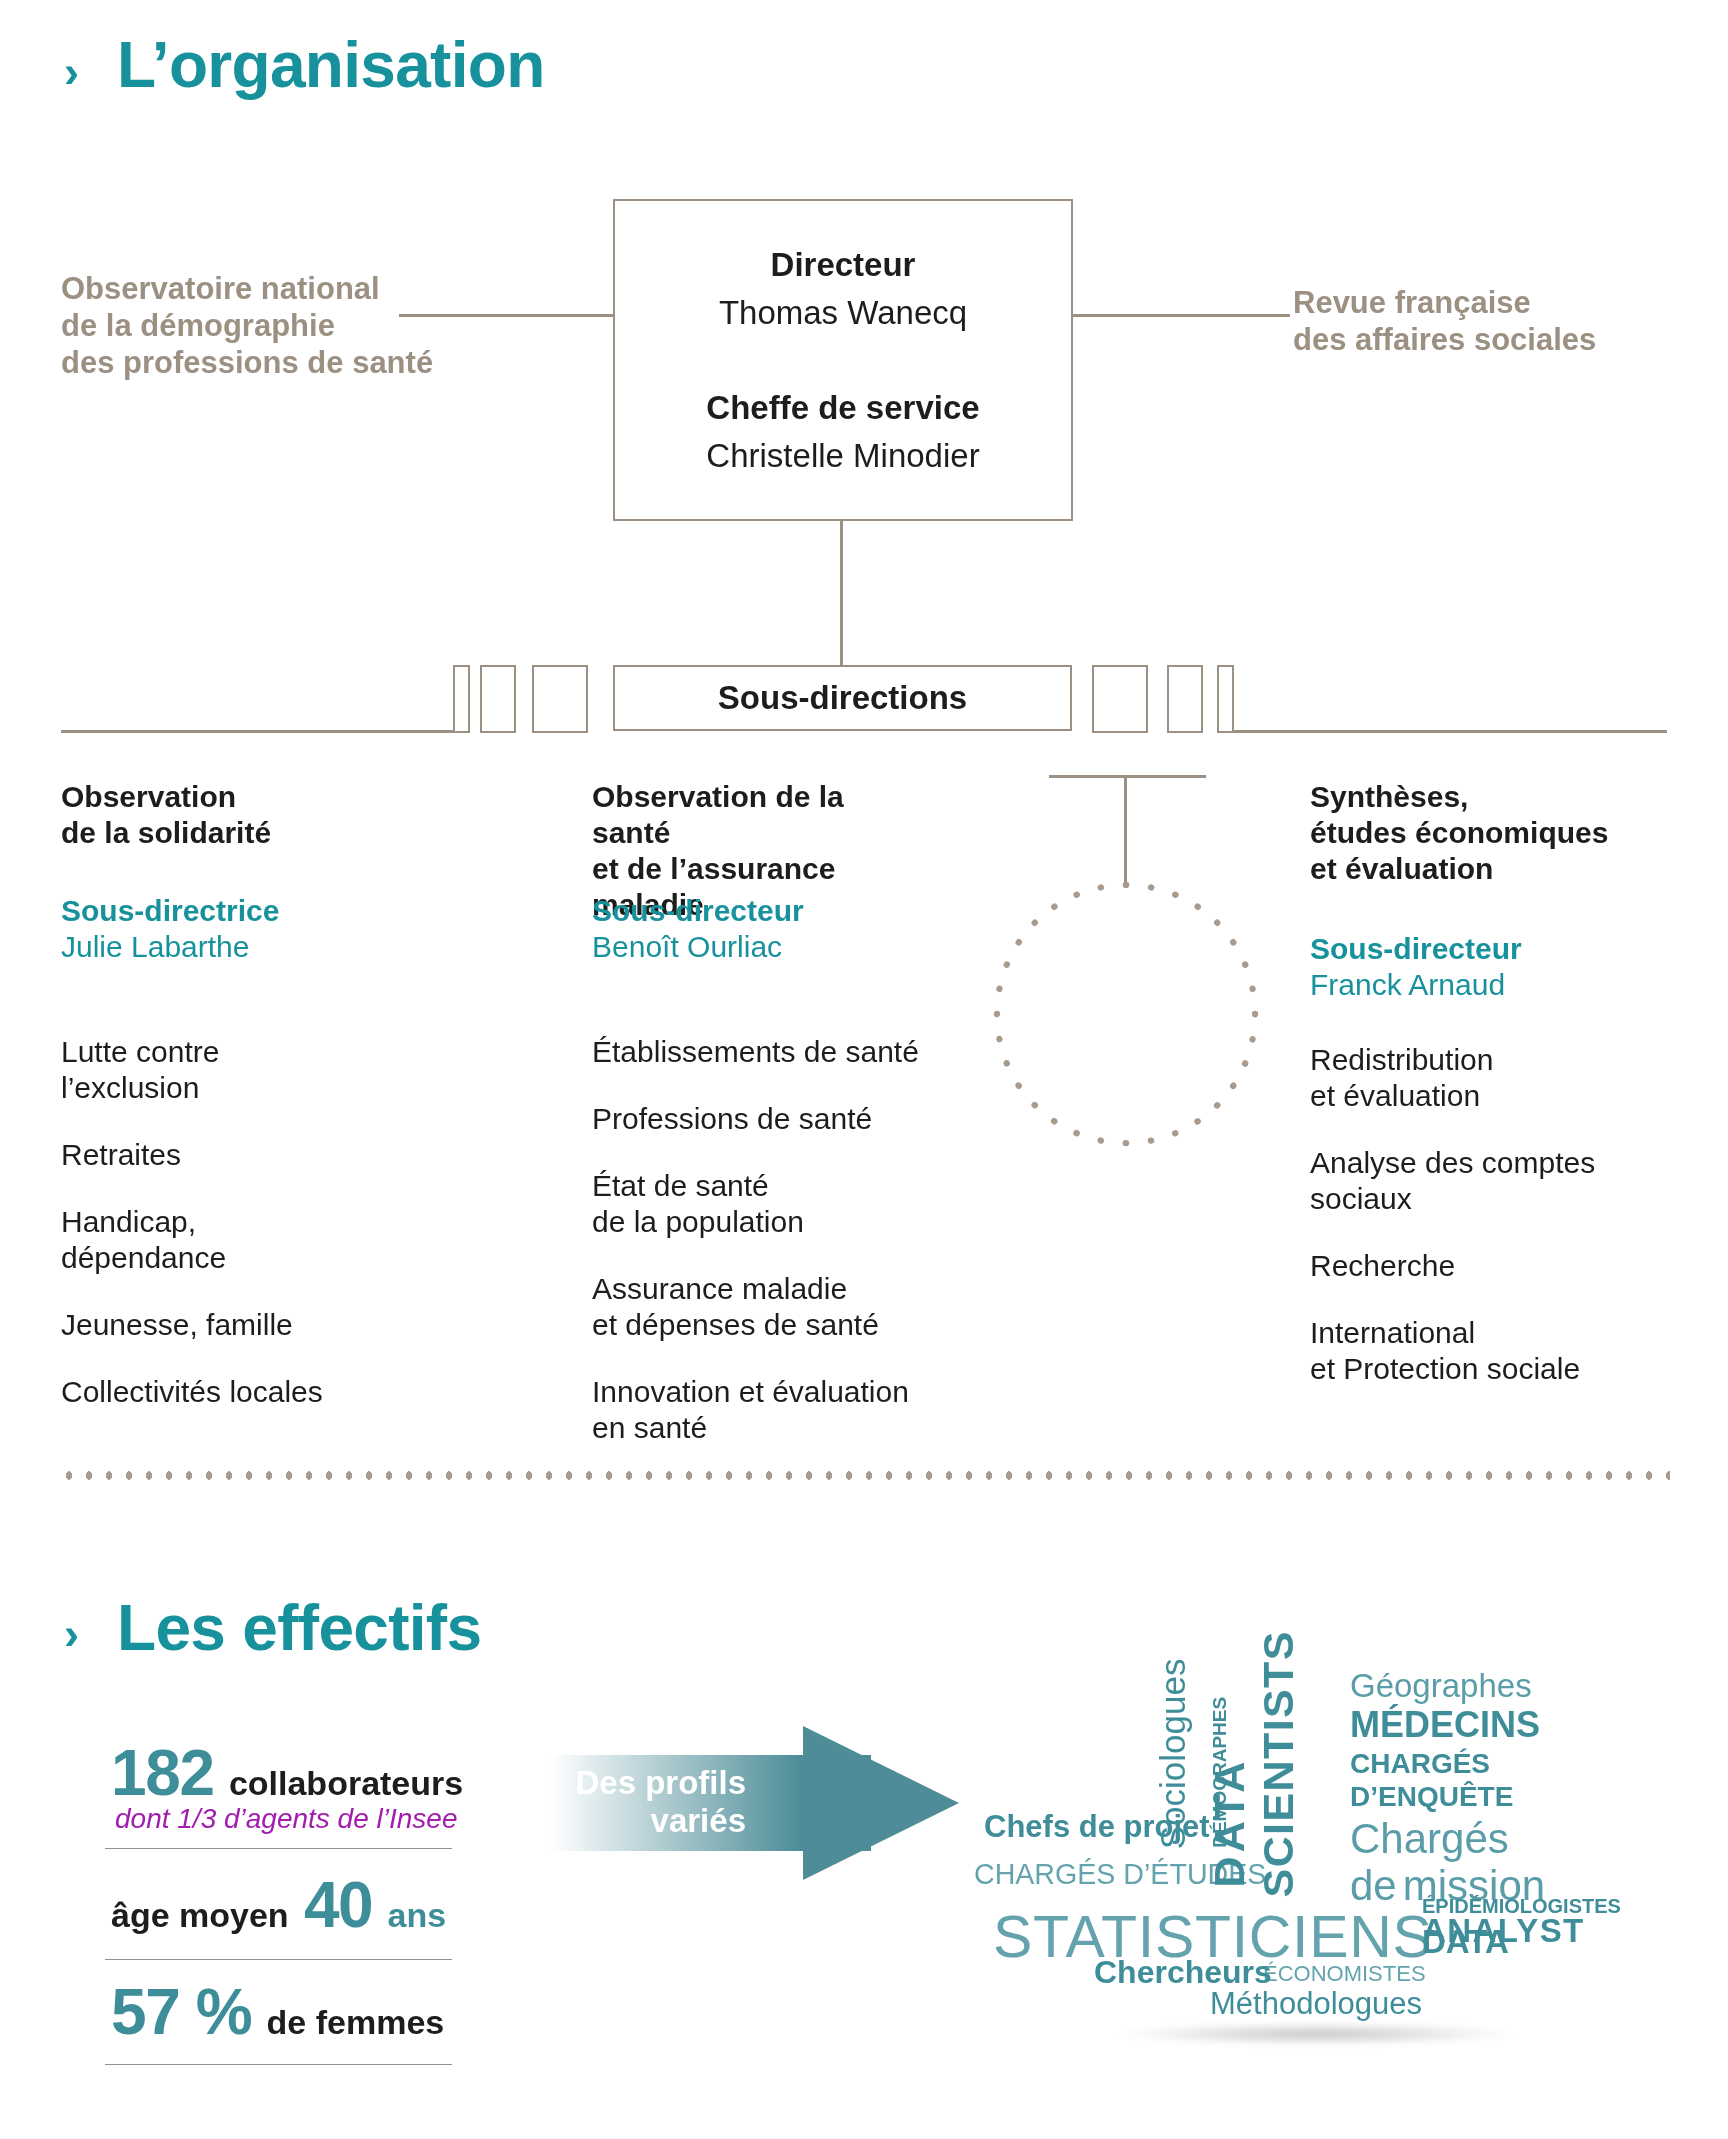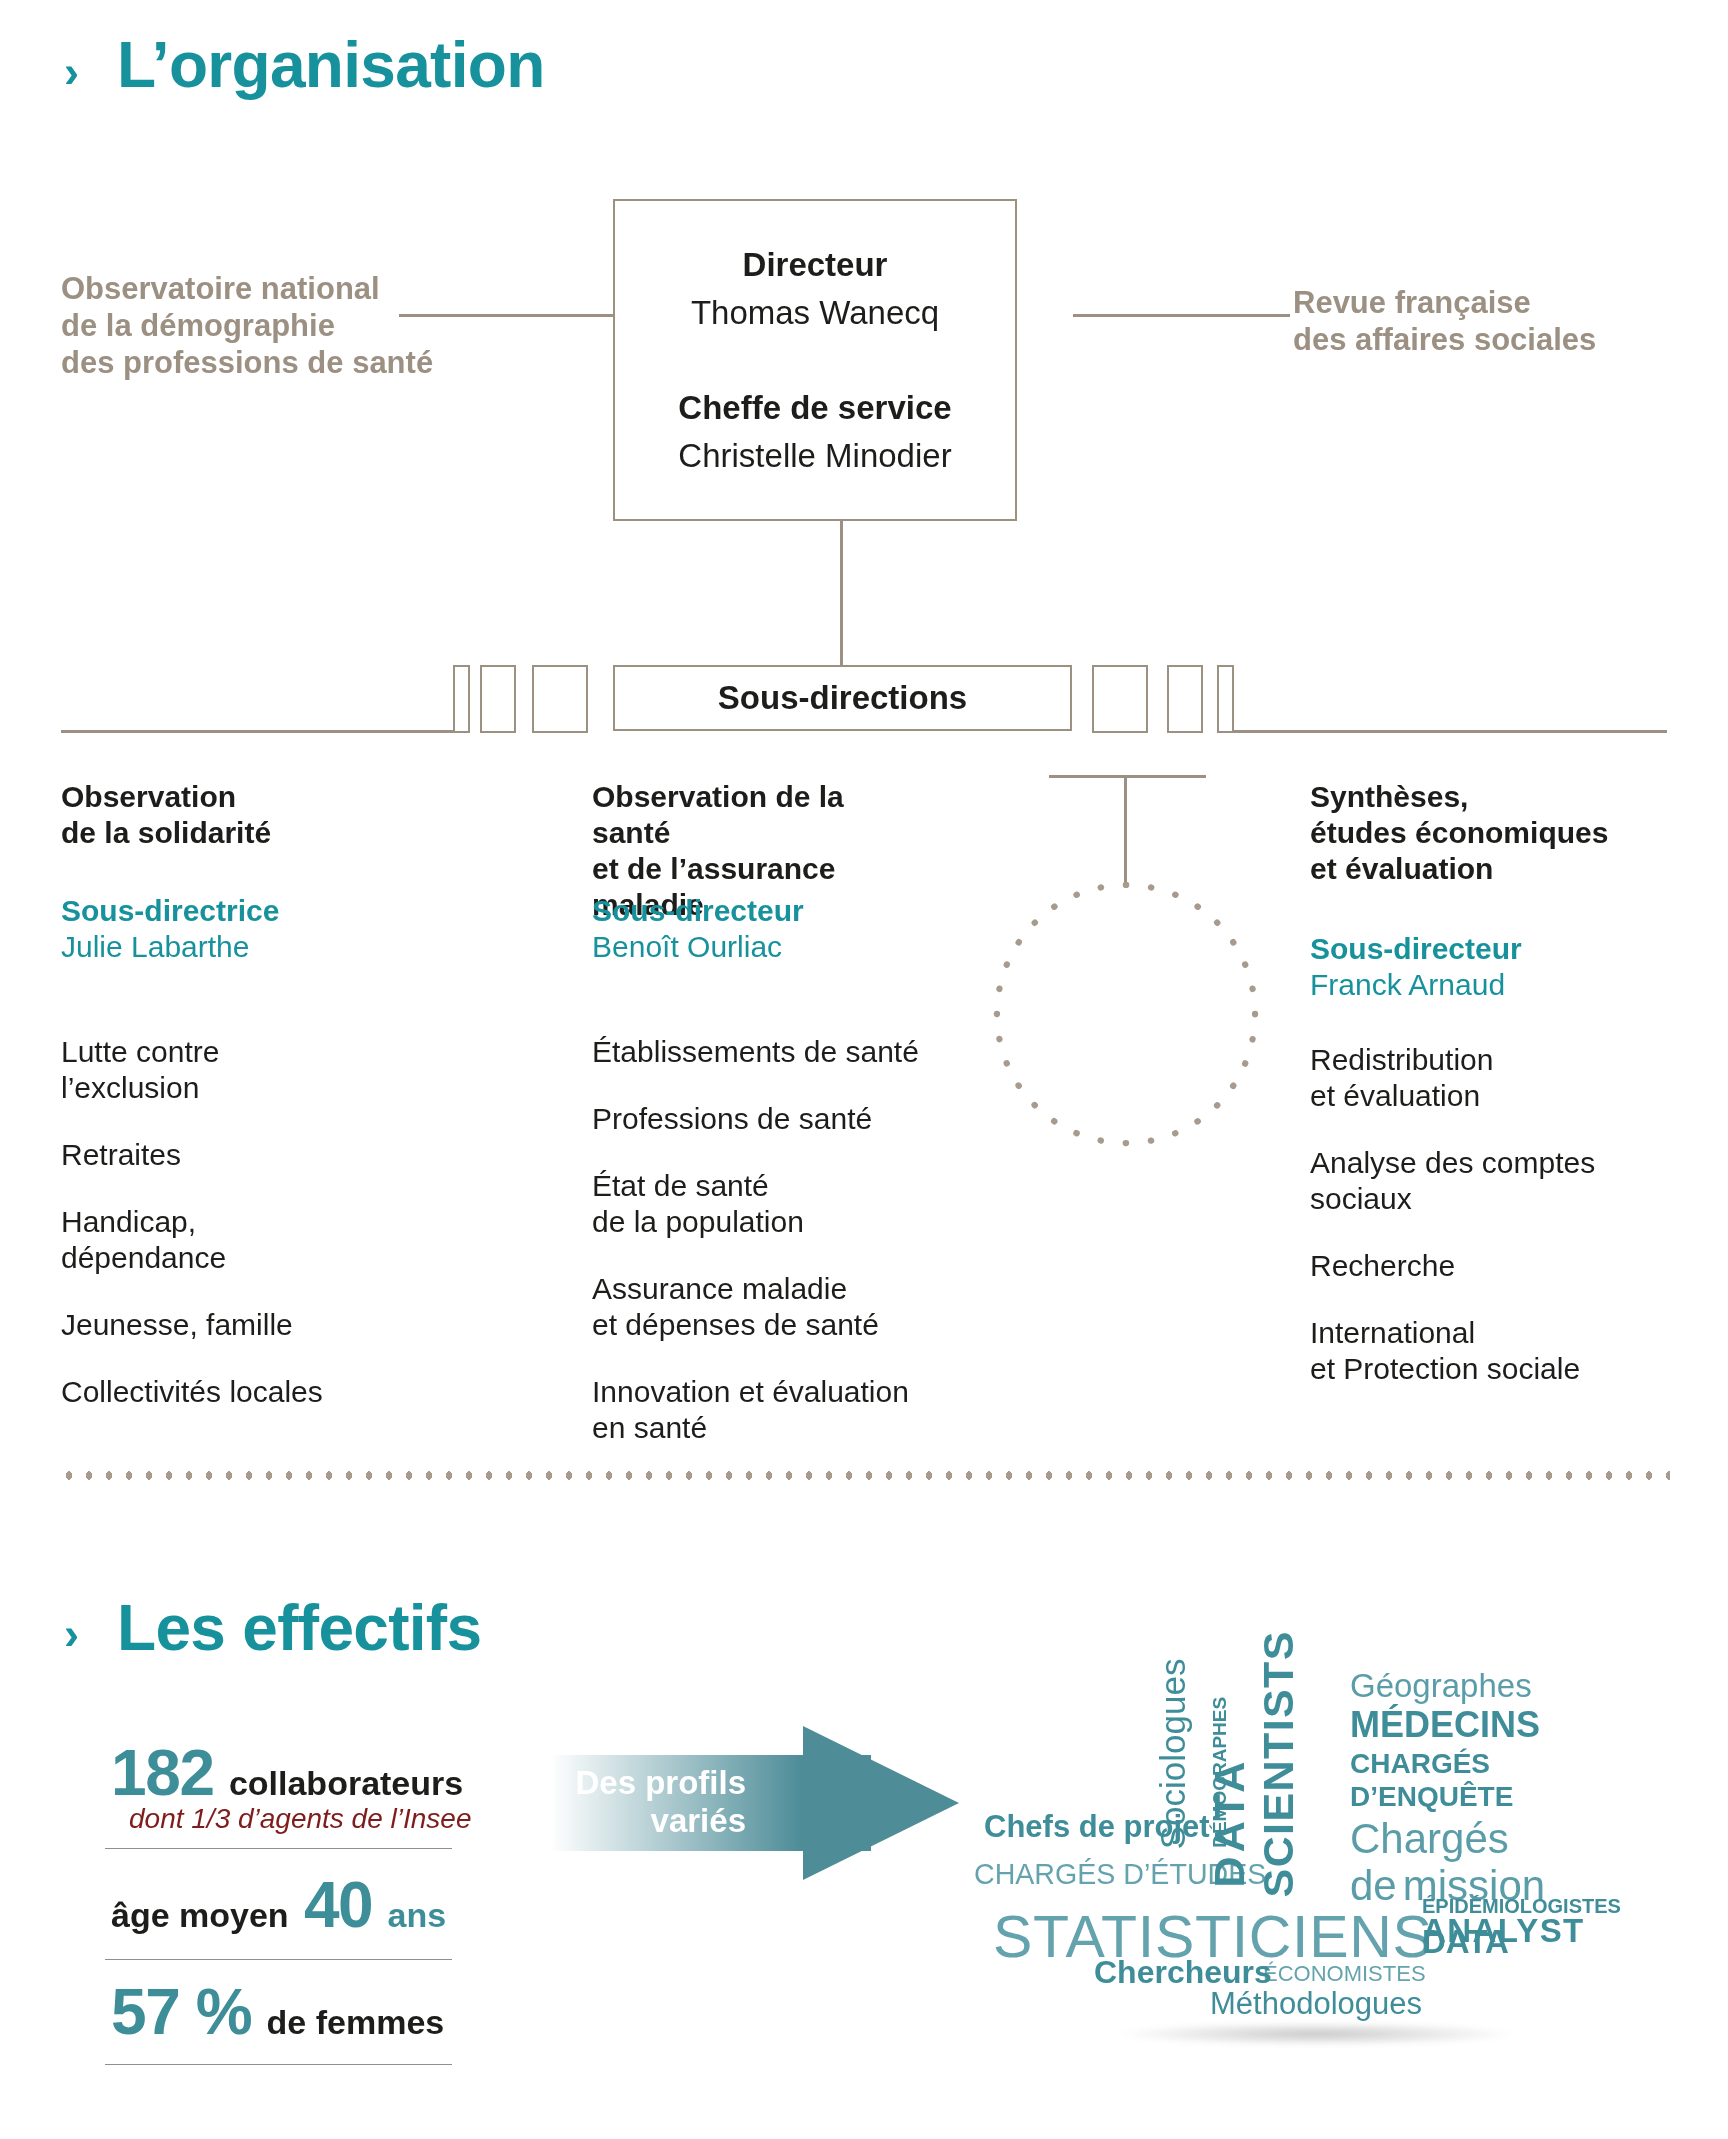--- a/index.html
+++ b/index.html
@@ -8,21 +8,21 @@
   .abs{position:absolute;}
 
   
   .sec-chevron{position:absolute;color:#17929d;font-size:45px;font-weight:700;line-height:1;}
   .sec-title{position:absolute;color:#17929d;font-size:64px;font-weight:700;letter-spacing:-0.7px;line-height:1;margin:0;}
 
   
   .tline{position:absolute;background:#9c9083;}
   .tbox{position:absolute;border:2.8px solid #9c9083;background:#ffffff;box-sizing:border-box;}
 
-  .dir-box{left:613px;top:199px;width:404px;height:322px;display:flex;flex-direction:column;
+  .dir-box{left:613px;top:199px;width:460px;height:322px;display:flex;flex-direction:column;
            align-items:center;justify-content:center;gap:5.6px;text-align:center;}
   .dir-box .b{font-weight:700;font-size:33px;line-height:43px;}
   .dir-box .r{font-weight:400;font-size:33px;line-height:43px;}
   .dir-gap{height:40px;}
 
   .side-label{position:absolute;color:#9c9083;font-weight:700;font-size:31px;line-height:37px;}
 
   .sd-box{left:613px;top:665px;width:459px;height:66px;display:flex;align-items:center;justify-content:center;}
   .sd-box span{font-weight:700;font-size:33px;}
 
@@ -50,21 +50,21 @@
   
   .dot-sep{position:absolute;left:59px;top:1470px;width:1611px;height:11px;
            background-image:radial-gradient(ellipse 3.1px 4.5px at center,#a89b8e 98%,rgba(0,0,0,0) 100%);
            background-size:20px 11px;background-repeat:repeat-x;}
 
   
   .stat-row{position:absolute;left:111px;display:flex;align-items:baseline;gap:15.3px;white-space:nowrap;}
   .stat-num{color:#3d8e99;font-weight:700;font-size:64px;letter-spacing:-1.4px;line-height:1;}
   .stat-lab{color:#1d1d1b;font-weight:700;font-size:34px;}
   .stat-lab-teal{color:#3d8e99;font-weight:700;font-size:34px;}
-  .stat-note{position:absolute;left:129px;top:1803px;font-style:italic;font-size:28px;color:#7f1d1d;}
+  .stat-note{position:absolute;left:115px;top:1803px;font-style:italic;font-size:28px;color:#a21caf;}
   .stat-rule{position:absolute;left:105px;width:347px;height:1.4px;background:#8f8f8f;}
 
   
   .arrow-body{position:absolute;left:550px;top:1755px;width:321px;height:96px;
               background:linear-gradient(to right,rgba(78,141,152,0) 0%,rgba(78,141,152,0.45) 35%,#4e8d98 78%);}
   .arrow-head{position:absolute;left:803px;top:1726px;width:0;height:0;
               border-top:77px solid rgba(0,0,0,0);border-bottom:77px solid rgba(0,0,0,0);
               border-left:156px solid #4e8d98;}
   .arrow-text{position:absolute;left:537px;top:1764px;width:209px;text-align:right;
               color:#ffffff;font-weight:700;font-size:33px;line-height:38px;}

